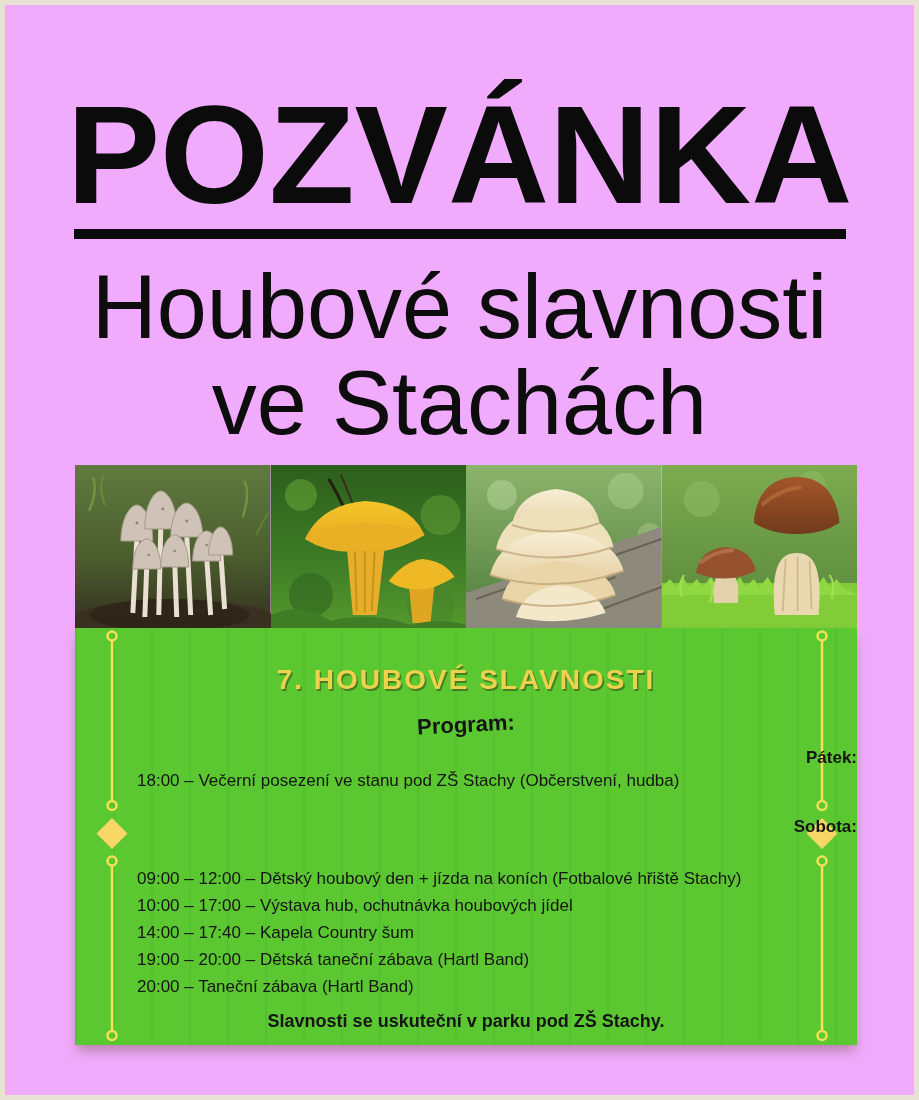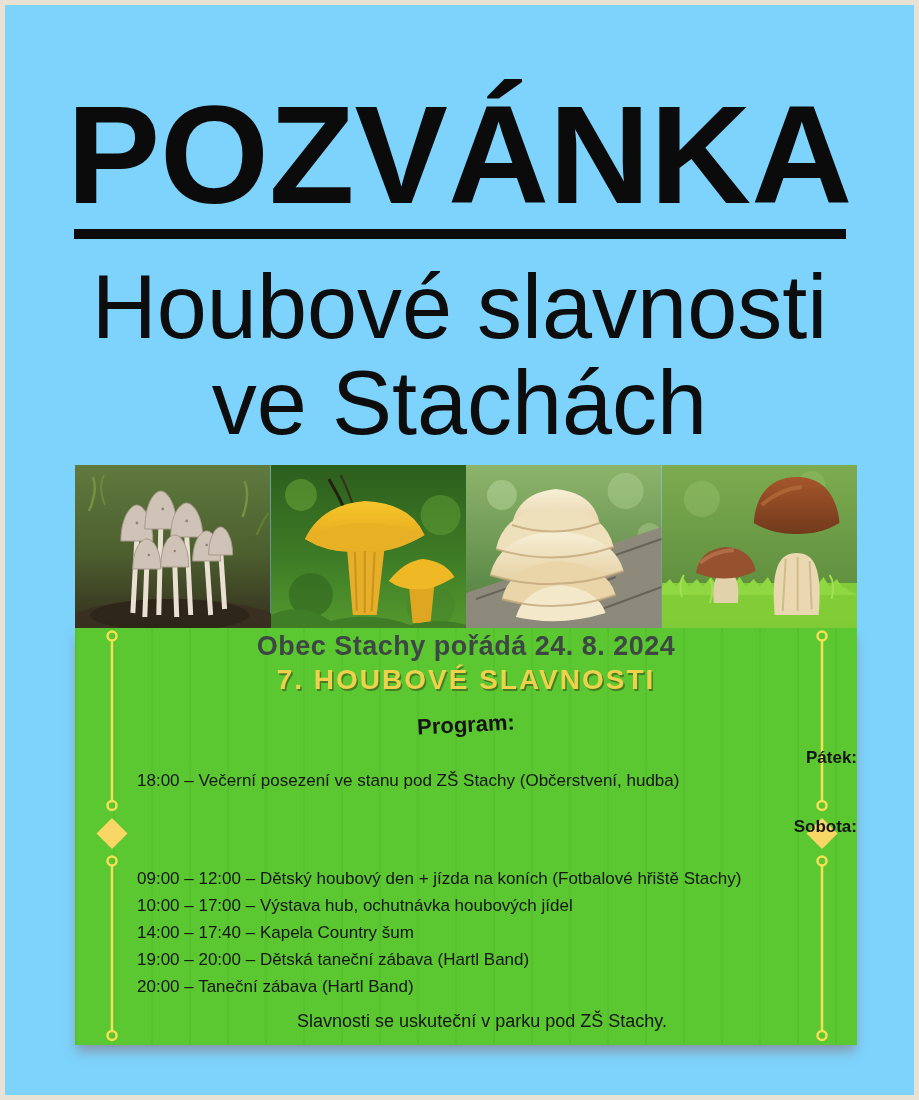--- a/index.html
+++ b/index.html
@@ -1,20 +1,20 @@
 <!DOCTYPE html>
 <html><head>
 <meta charset="utf-8">
 <style>
   html,body{margin:0;padding:0;background:#fff;}
   .poster{
     position:relative;
     width:919px;height:1100px;
     box-sizing:border-box;
-    background:#7dd3fc;
+    background:#f0abfc;
     border:5px solid #e7e2d4;
     overflow:hidden;
     font-family:"Liberation Sans", sans-serif;
   }
   
   .main-title{
     position:absolute;top:80px;left:0;width:100%;
     text-align:center;
     font-size:140px;font-weight:bold;line-height:1;
     color:#0b0b0b;letter-spacing:0;
@@ -67,21 +67,21 @@
     font-size:17px;font-weight:bold;color:#151515;
   }
   .day-label.friday{top:120px;}
   .day-label.saturday{top:189px;}
   .sched-line{
     position:absolute;left:62px;width:700px;
     font-size:17px;font-weight:normal;color:#151515;white-space:nowrap;
   }
   .panel-footer{
     position:absolute;top:383px;left:0;width:100%;text-align:center;
-    font-size:18px;font-weight:normal;color:#151515;margin-left:16px;
+    font-size:18px;font-weight:bold;color:#151515;
   }
   
   .ornament{position:absolute;top:0;width:36px;height:417px;}
   .ornament.left{left:19px;}
   .ornament.right{right:17px;}
 </style>
 </head>
 <body>
 
 <div class="poster">
@@ -275,21 +275,20 @@
         <circle cx="18" cy="8" r="4.5"></circle>
         <line x1="18" y1="12.5" x2="18" y2="173"></line>
         <circle cx="18" cy="177.5" r="4.5"></circle>
         <circle cx="18" cy="233" r="4.5"></circle>
         <line x1="18" y1="237.5" x2="18" y2="403"></line>
         <circle cx="18" cy="407.5" r="4.5"></circle>
       </g>
       <polygon points="18,190 33.5,205.5 18,221 2.5,205.5" fill="#f8d766"></polygon>
     </svg>
 
-    <div class="organizer">Obec Stachy pořádá 24. 8. 2024</div>
     <div class="event-title">7. HOUBOVÉ SLAVNOSTI</div>
     <div class="program-label">Program:</div>
 
     <div class="day-label friday">Pátek:</div>
     <div class="sched-line" style="top:143px">18:00 – Večerní posezení ve stanu pod ZŠ Stachy (Občerstvení, hudba)</div>
 
     <div class="day-label saturday">Sobota:</div>
     <div class="sched-line" style="top:241px">09:00 – 12:00 – Dětský houbový den + jízda na koních (Fotbalové hřiště Stachy)</div>
     <div class="sched-line" style="top:268px">10:00 – 17:00 – Výstava hub, ochutnávka houbových jídel</div>
     <div class="sched-line" style="top:295px">14:00 – 17:40 – Kapela Country šum</div>

